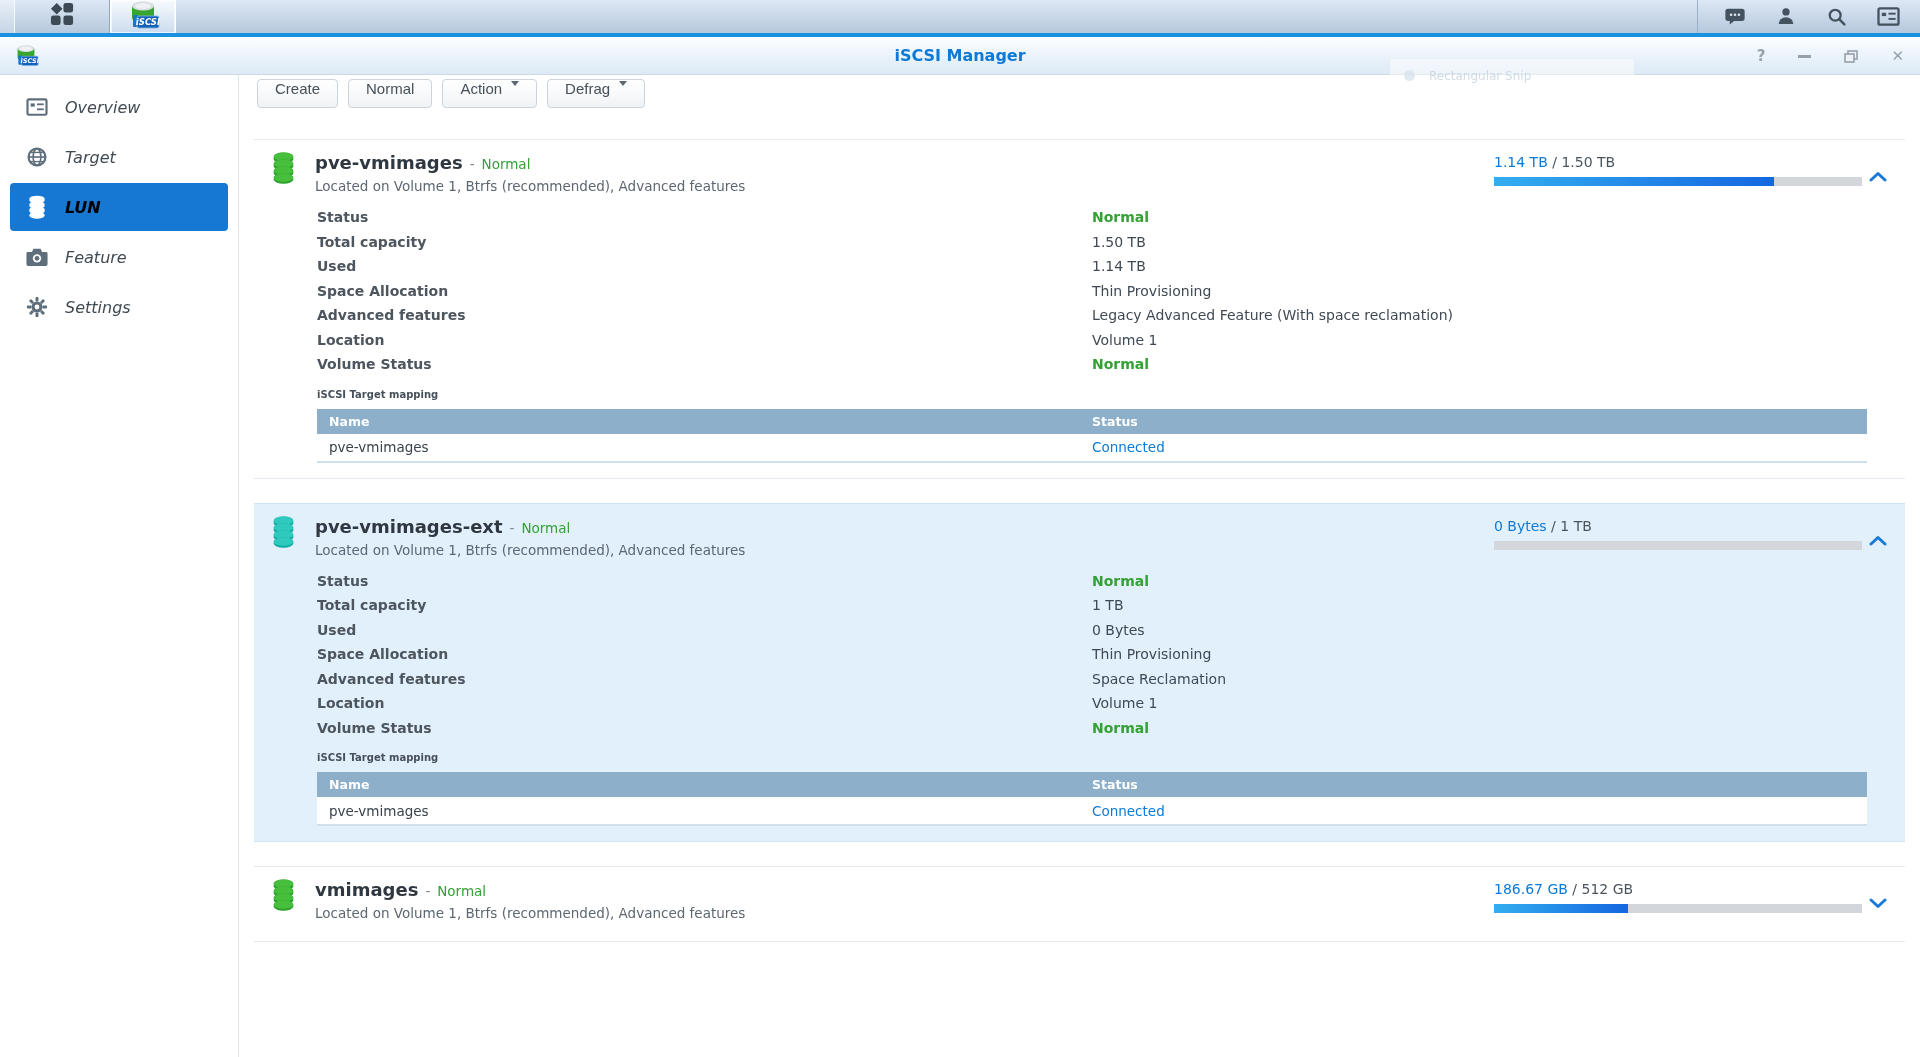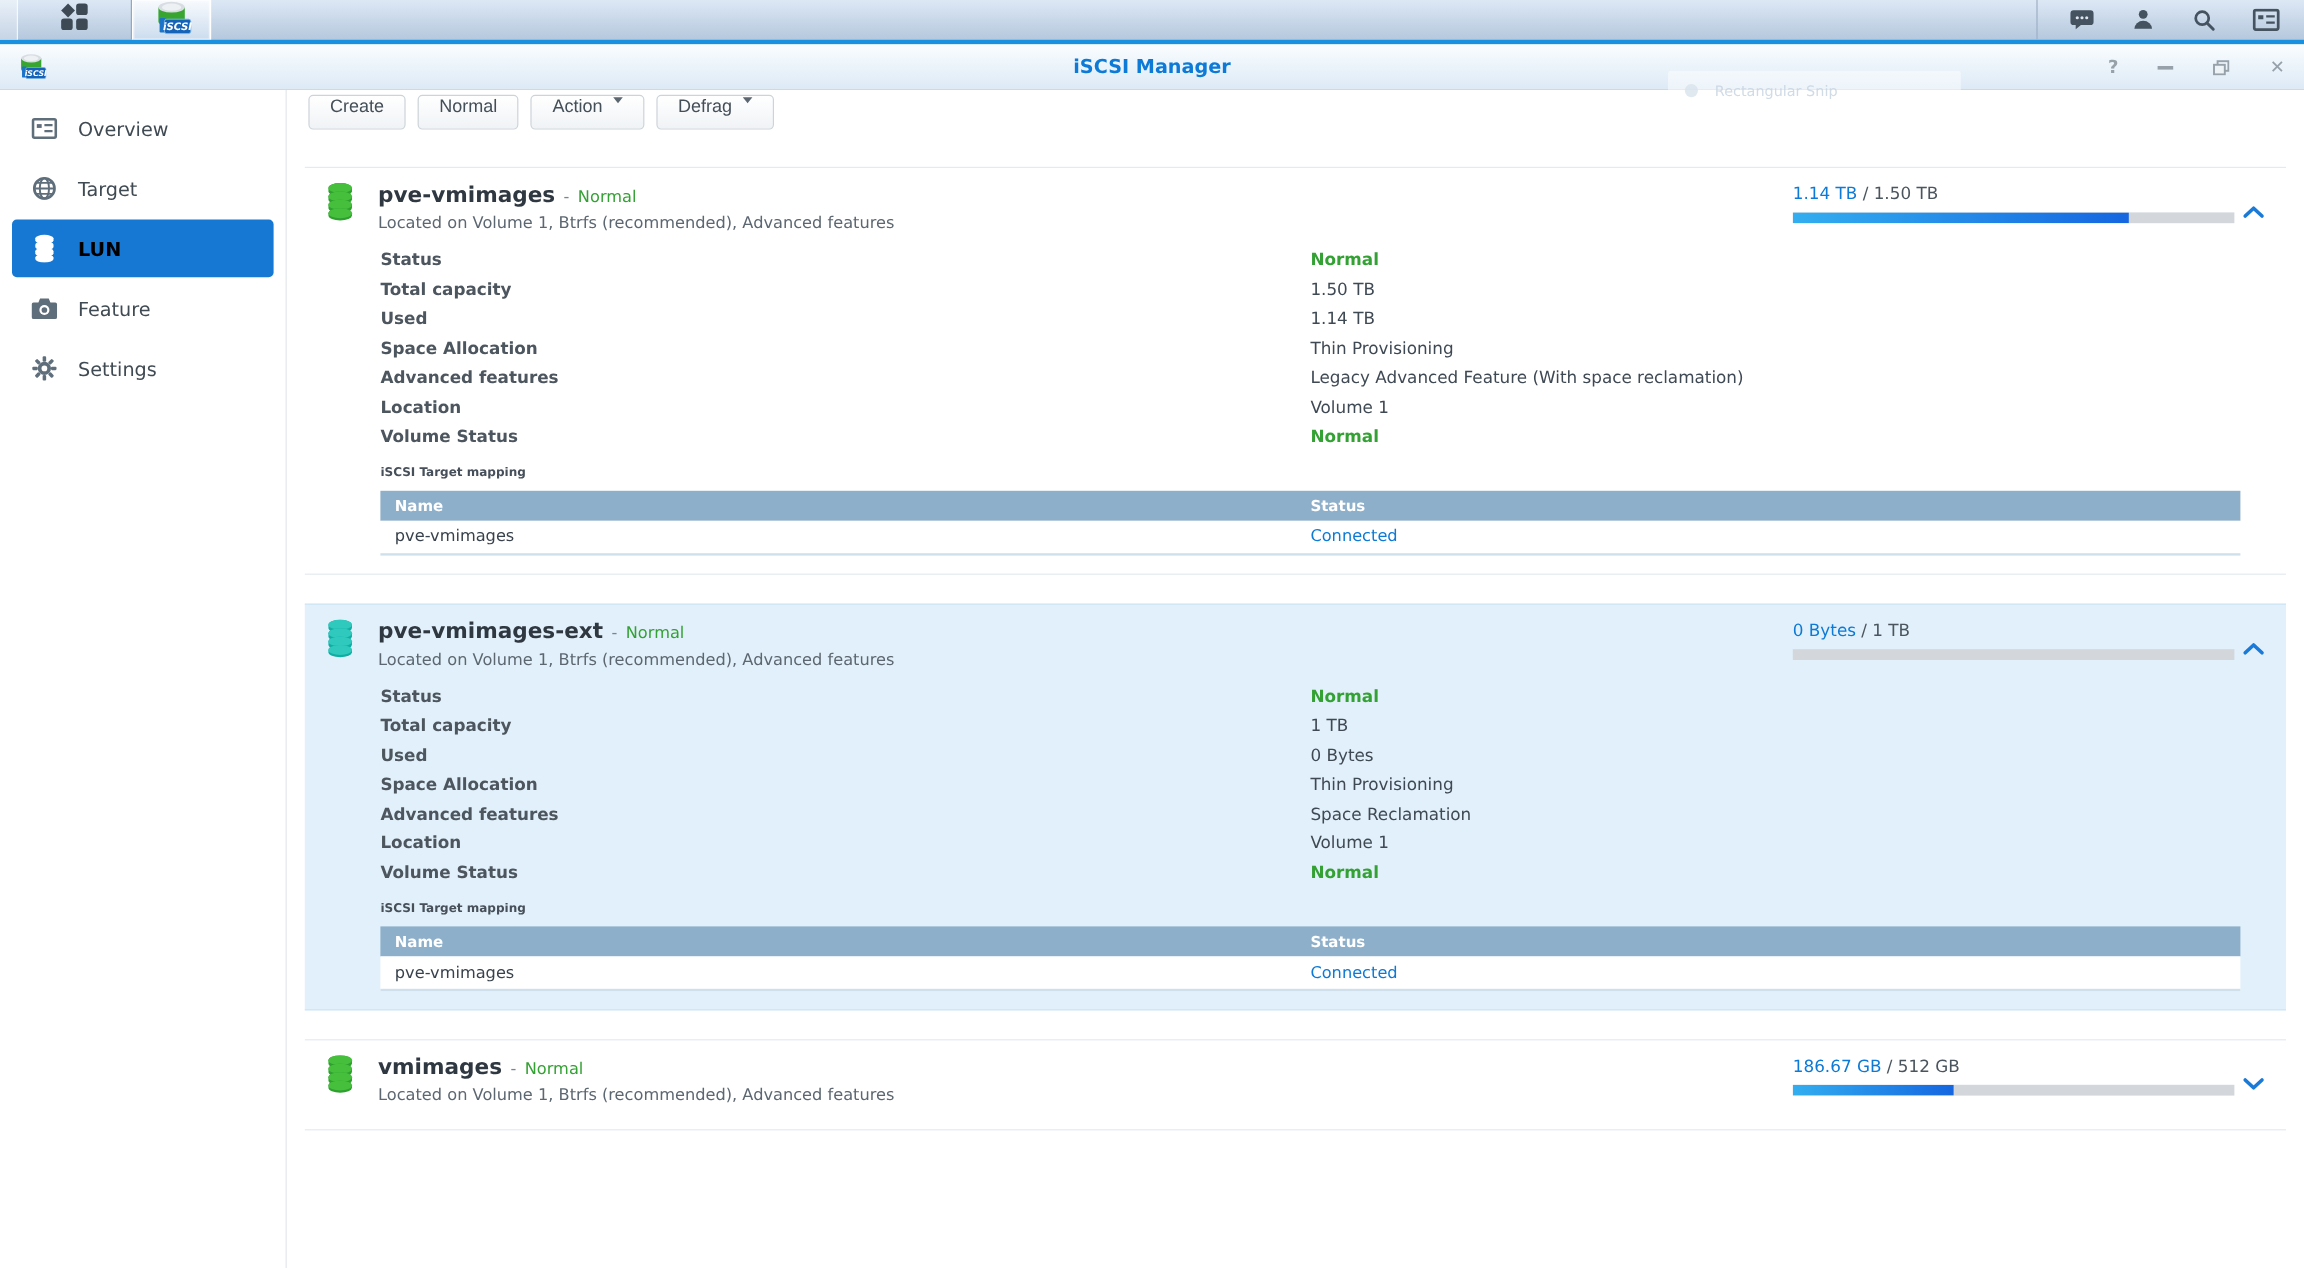--- a/index.html
+++ b/index.html
@@ -28,21 +28,21 @@
   .min-bar { width:13px; height:3px; background:#97a1aa; }
 
   
   .snip-ghost { position:absolute; left:1390px; top:59px; width:244px; height:33px; background:rgba(255,255,255,.48); border-radius:2px; display:flex; align-items:center; gap:14px; padding-left:14px; z-index:50; pointer-events:none; }
   .snip-dot { width:11px; height:11px; border-radius:50%; background:rgba(215,225,235,.75); }
   .snip-text { font-size:12px; color:rgba(196,210,224,.8); }
 
   
   .bodywrap { display:flex; height:982px; }
   .sidebar { width:239px; border-right:1px solid #dfe4e9; padding-top:6px; background:#fff; flex-shrink:0; }
-  .side-item { height:48px; margin:2px 10px; padding-left:15px; display:flex; align-items:center; gap:16px; border-radius:4px; font-size:16px; color:#404a52; cursor:pointer; }
+  .side-item { height:48px; margin:2px 10px; padding-left:15px; display:flex; align-items:center; gap:16px; border-radius:4px; font-size:16px; color:#404a52; cursor:pointer;font-style:italic; }
   .side-item .icn { width:24px; height:24px; color:#5f6e7b; display:flex; align-items:center; justify-content:center; }
   .side-item.active { background:#1678d3; color:#000000; font-weight:bold; }
   .side-item.active .icn { color:#fff; }
 
   .main { flex:1; background:#fff; }
   .toolbar { display:flex; gap:10px; padding:4px 0 7px 18px; }
   .btn { height:29px; padding:0 17px; background:linear-gradient(#ffffff,#f0f3f6); border:1px solid #ccd3d9; border-radius:4px; font-size:15px; color:#454f58; display:flex; gap:9px; cursor:pointer; }
   .caret { width:0; height:0; border-left:4px solid transparent; border-right:4px solid transparent; border-top:5px solid #5c6670; margin-top:1px; }
 
   

